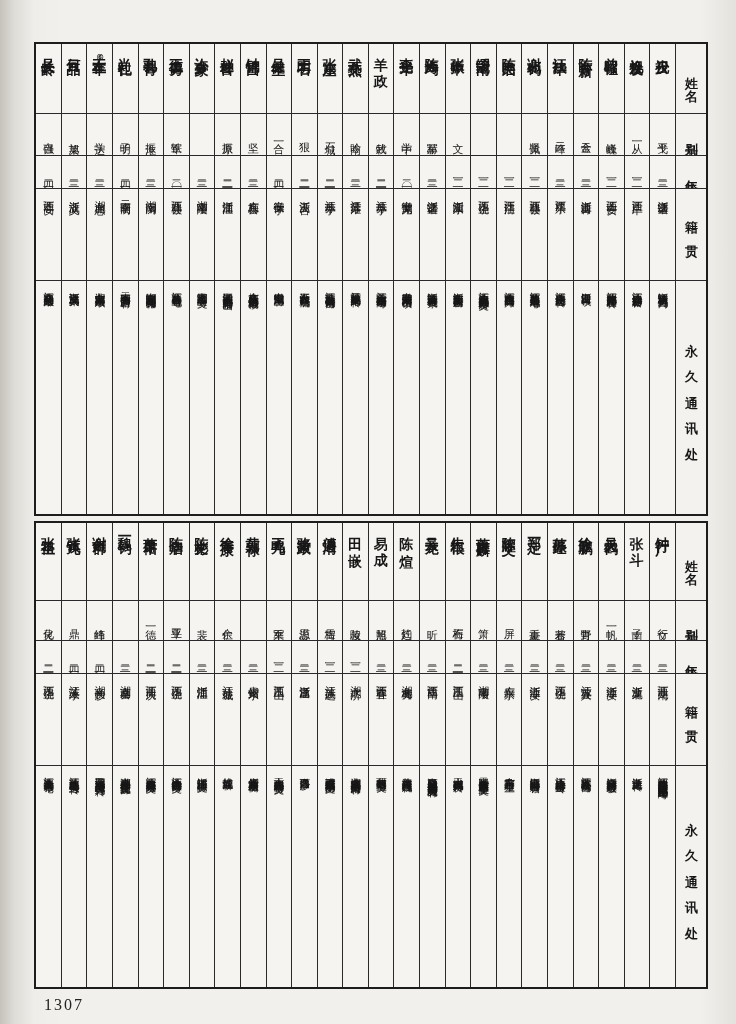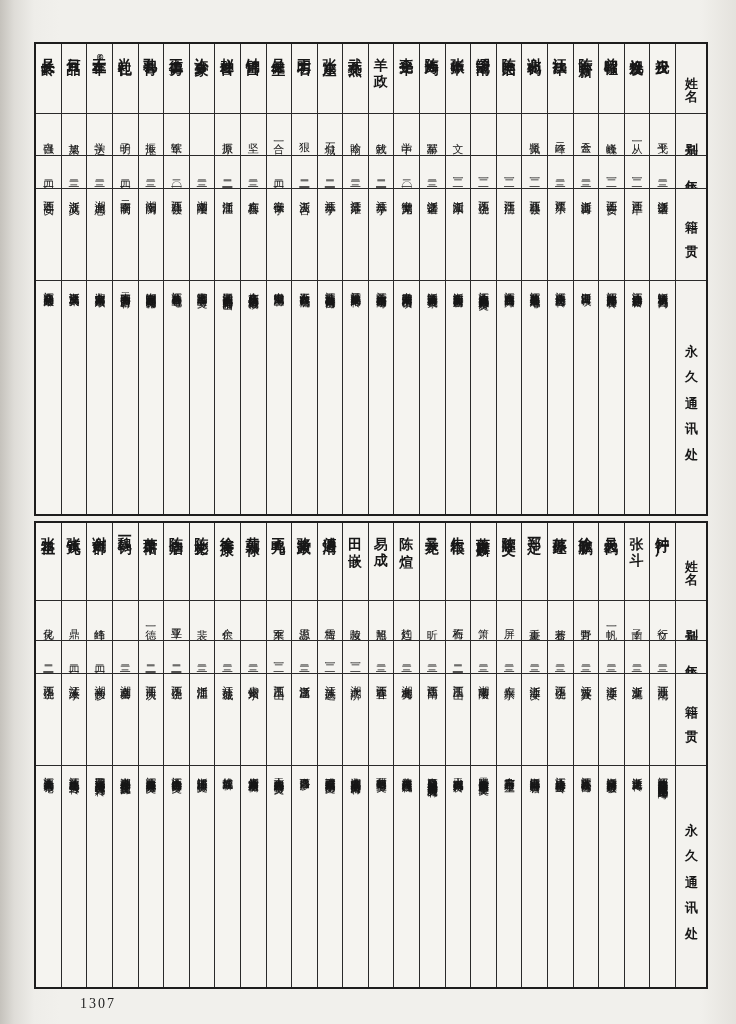--- a/index.html
+++ b/index.html
@@ -30,21 +30,21 @@
   .sp2{letter-spacing:16px !important;}
   .note{font-size:8px;letter-spacing:0;line-height:9px;}
   
   .hdr{align-items:center;justify-content:center;padding-top:0;background:#f3f2ee;}
   .hdr .vtxt{font-weight:bold;font-size:13px;line-height:14px;}
   .h0 .vtxt{letter-spacing:12px;}
   .h1 .vtxt,.h2 .vtxt{letter-spacing:2px;}
   .h3 .vtxt{letter-spacing:24px;}
   .h4 .vtxt{letter-spacing:26px;}
   .pageno{position:absolute;left:44px;top:996px;font-family:"Liberation Serif",serif;
-          font-size:14px;letter-spacing:2px;color:#222;margin-left:36px;}
+          font-size:16px;letter-spacing:2px;color:#222;}
 </style>
 </head>
 <body>
 
 <div class="page">
   <div class="tables">
     <div class="dtable" id="table-0">
         <div class="col hcol">
           <div class="cell r0 hdr h0">
             <span class="vtxt">姓名</span>

